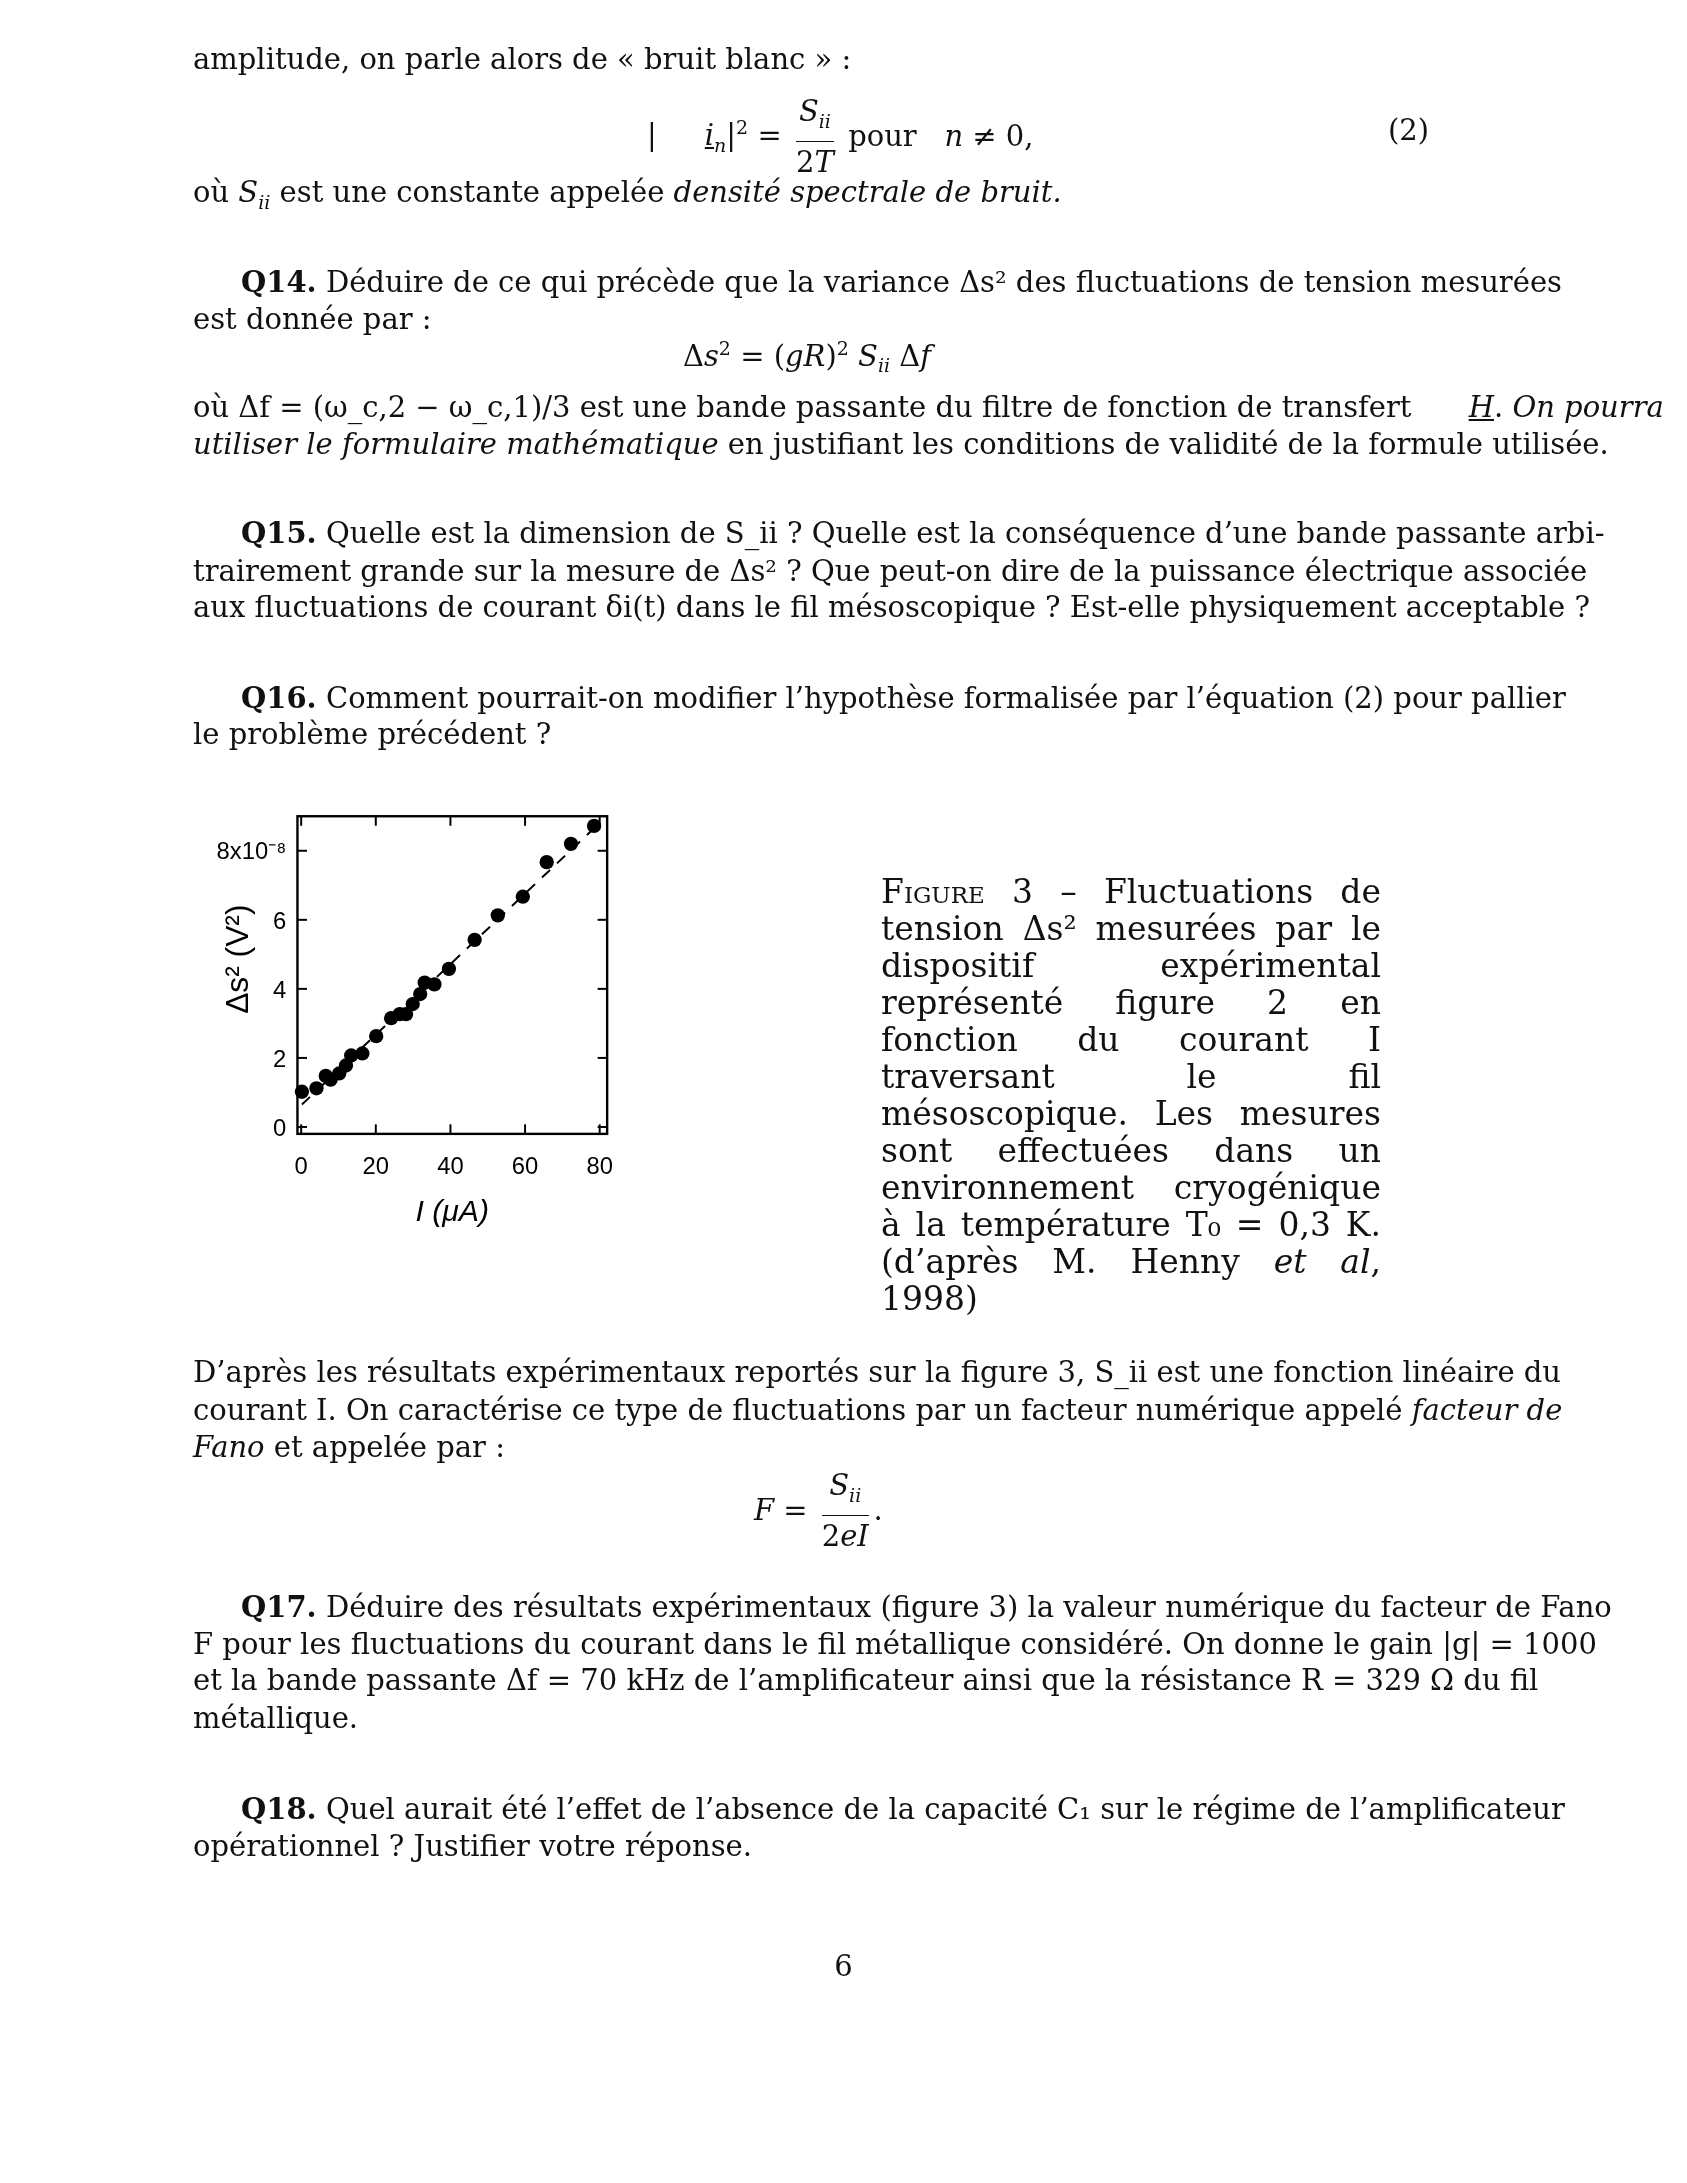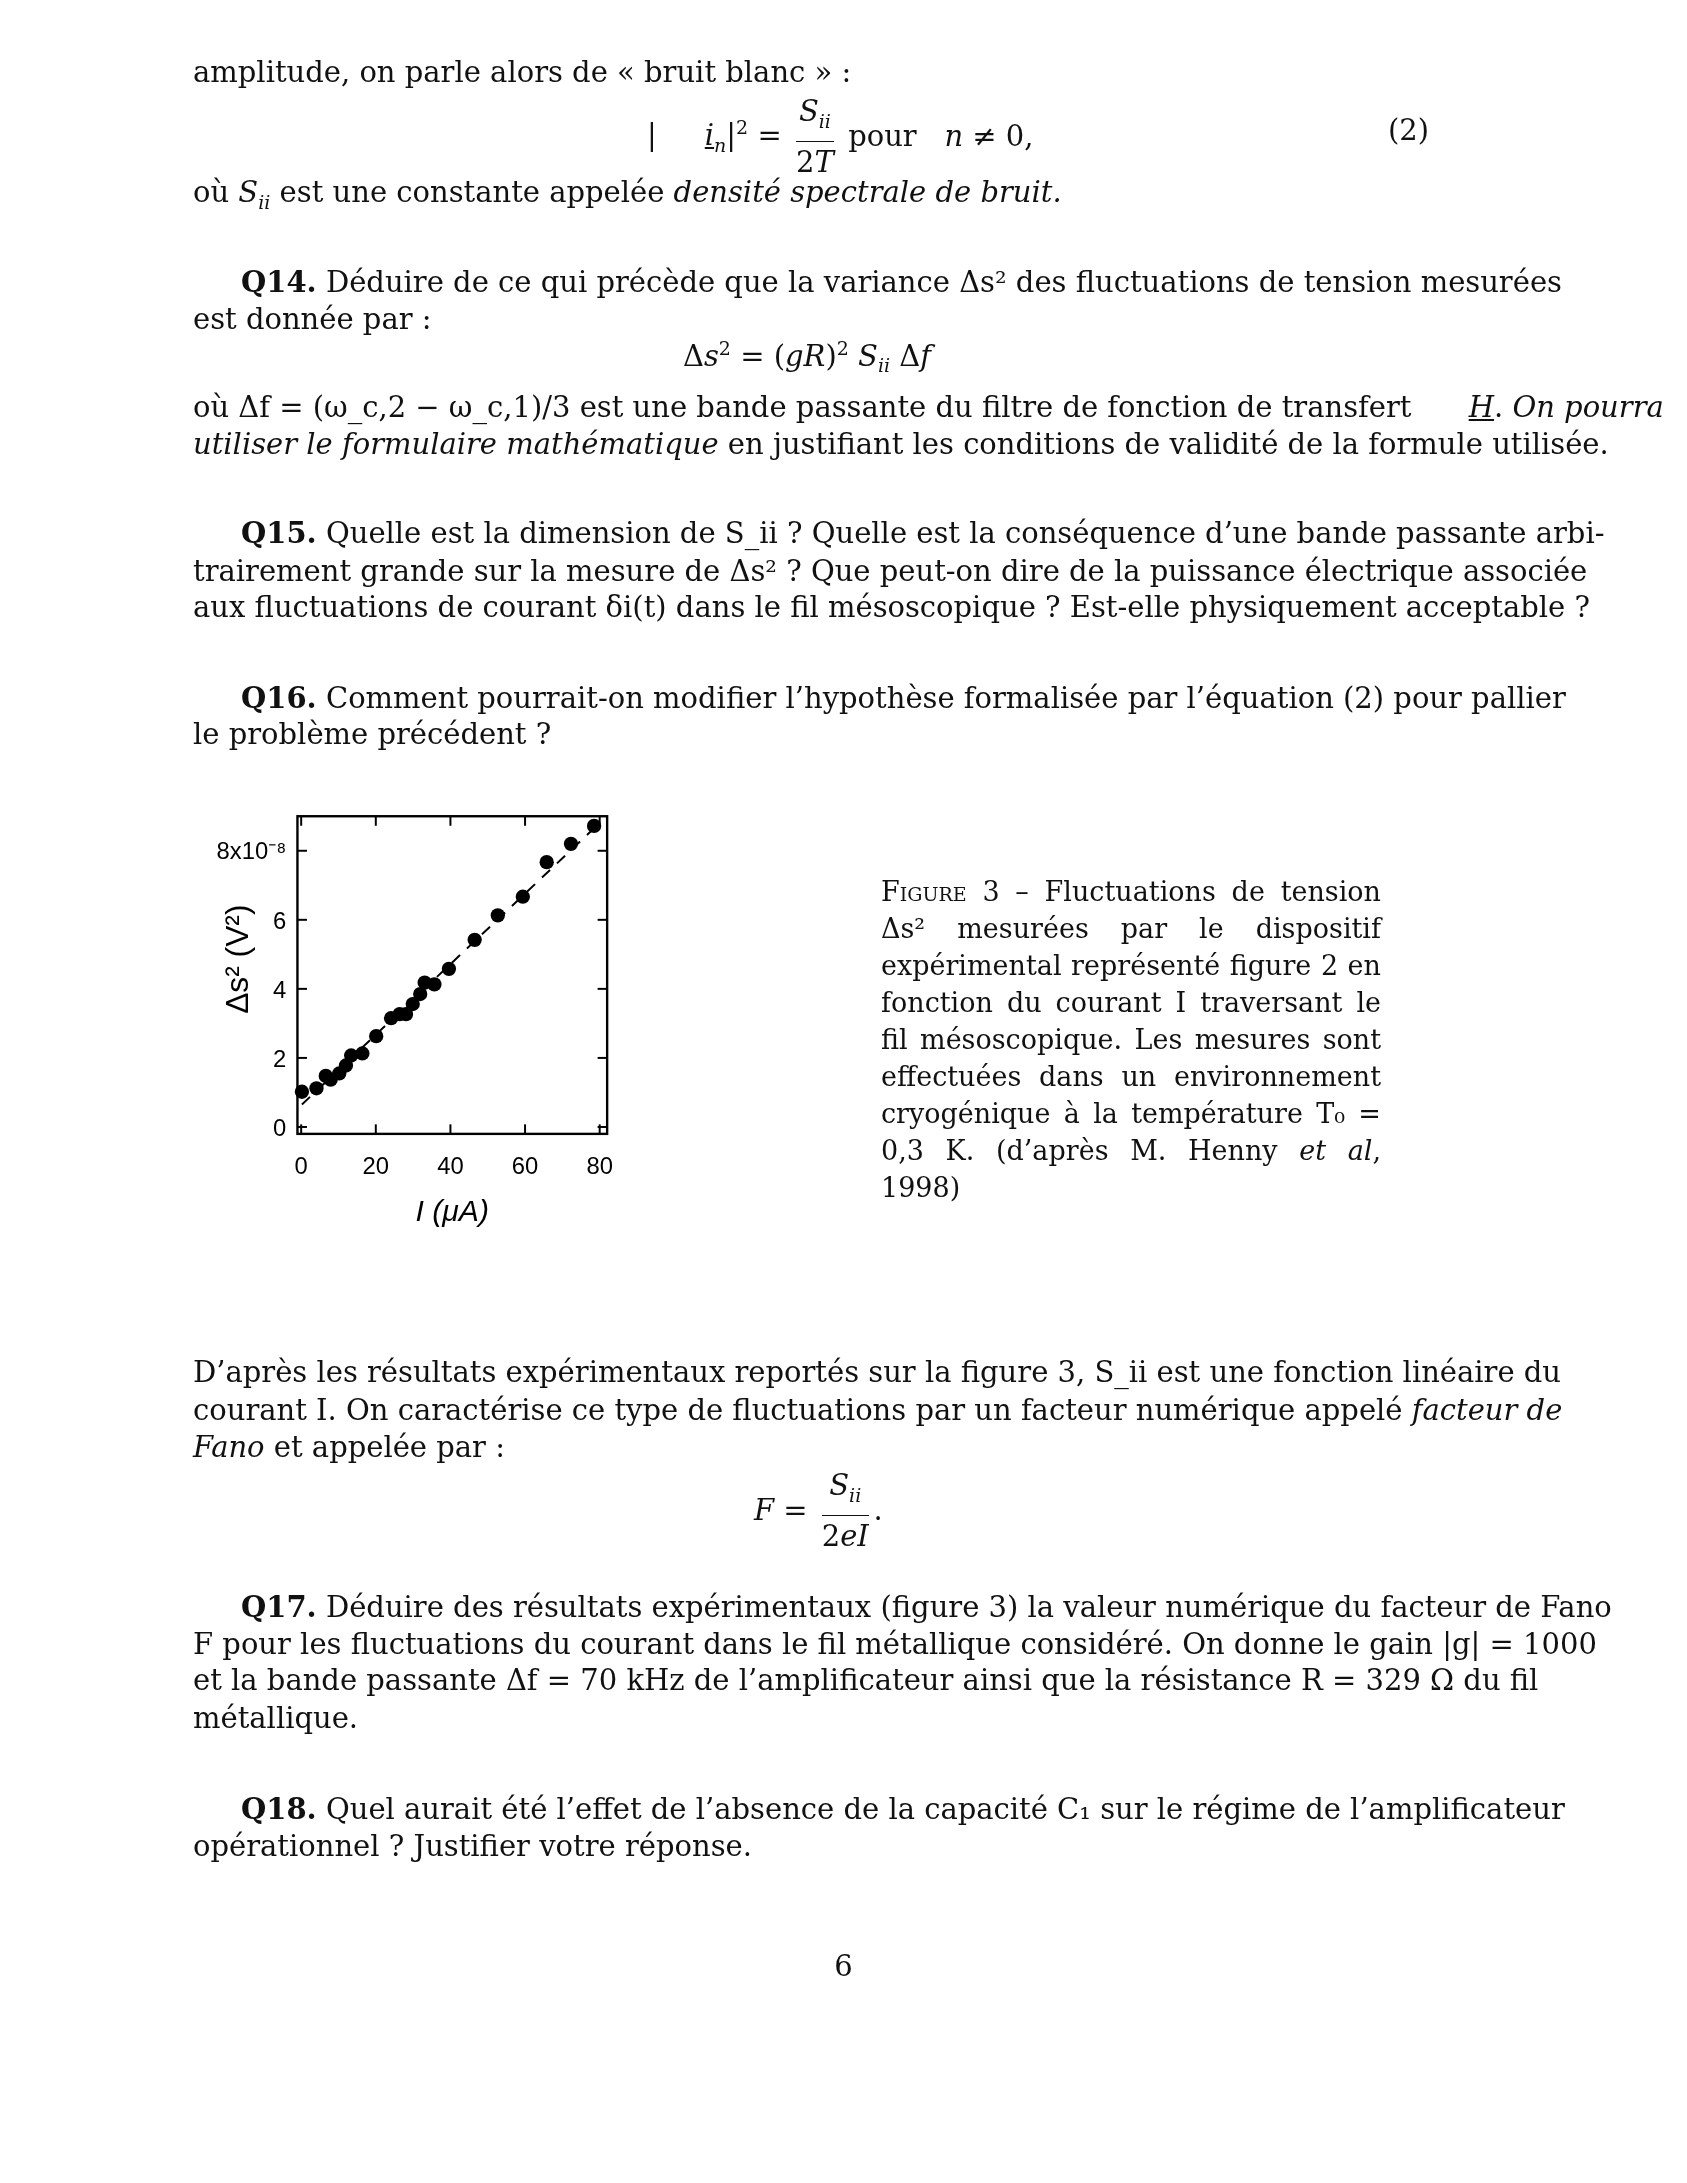--- a/index.html
+++ b/index.html
@@ -7,30 +7,30 @@
        font-family:"DejaVu Serif","Liberation Serif",serif;color:#111;}
   .line{position:absolute;left:193px;width:1236px;font-size:29px;line-height:37px;white-space:nowrap;}
   .ind{padding-left:48px;box-sizing:border-box;}
   .q{font-weight:bold;}
   i,.it{font-style:italic;}
   .eq{position:absolute;font-size:29px;white-space:nowrap;}
   .frac{display:inline-block;vertical-align:middle;text-align:center;margin:0 4.8px;}
   .frac span{display:block;line-height:40px;}
   .frac .num{border-bottom:1.6px solid #111;padding:0 3.2px;}
   .eqnum{position:absolute;right:258px;font-size:29px;}
-  .caption{position:absolute;left:881px;top:873px;width:500px;font-size:27px;line-height:37px;text-align:justify;}
+  .caption{position:absolute;left:881px;top:873px;width:500px;font-size:33px;line-height:37px;text-align:justify;}
   .sc{font-variant:small-caps;}
   .pagenum{position:absolute;left:0;width:1687px;text-align:center;top:1949px;font-size:29px;}
   svg text{font-family:"Liberation Sans",sans-serif;}
   .u{text-decoration:underline;margin-left:48px;}
 </style>
 </head>
 <body>
 
-<div class="line" style="top:54px">amplitude, on parle alors de « bruit blanc » :</div>
+<div class="line" style="top:41px">amplitude, on parle alors de « bruit blanc » :</div>
 
 <div class="eq" style="left:647px;top:91px">
   <span style="vertical-align:middle">|<span class="u it">i<sub style="font-size:19px">n</sub></span>|<sup style="font-size:19px">2</sup> =</span>
   <span class="frac">
     <span class="num it">S<sub style="font-size:19px">ii</sub></span>
     <span class="den">2<i>T</i></span>
   </span>
   <span style="vertical-align:middle;margin-left:0">pour &nbsp; <i>n</i> ≠ 0,</span>
 </div>
 <div class="eqnum" style="top:113px">(2)</div>

